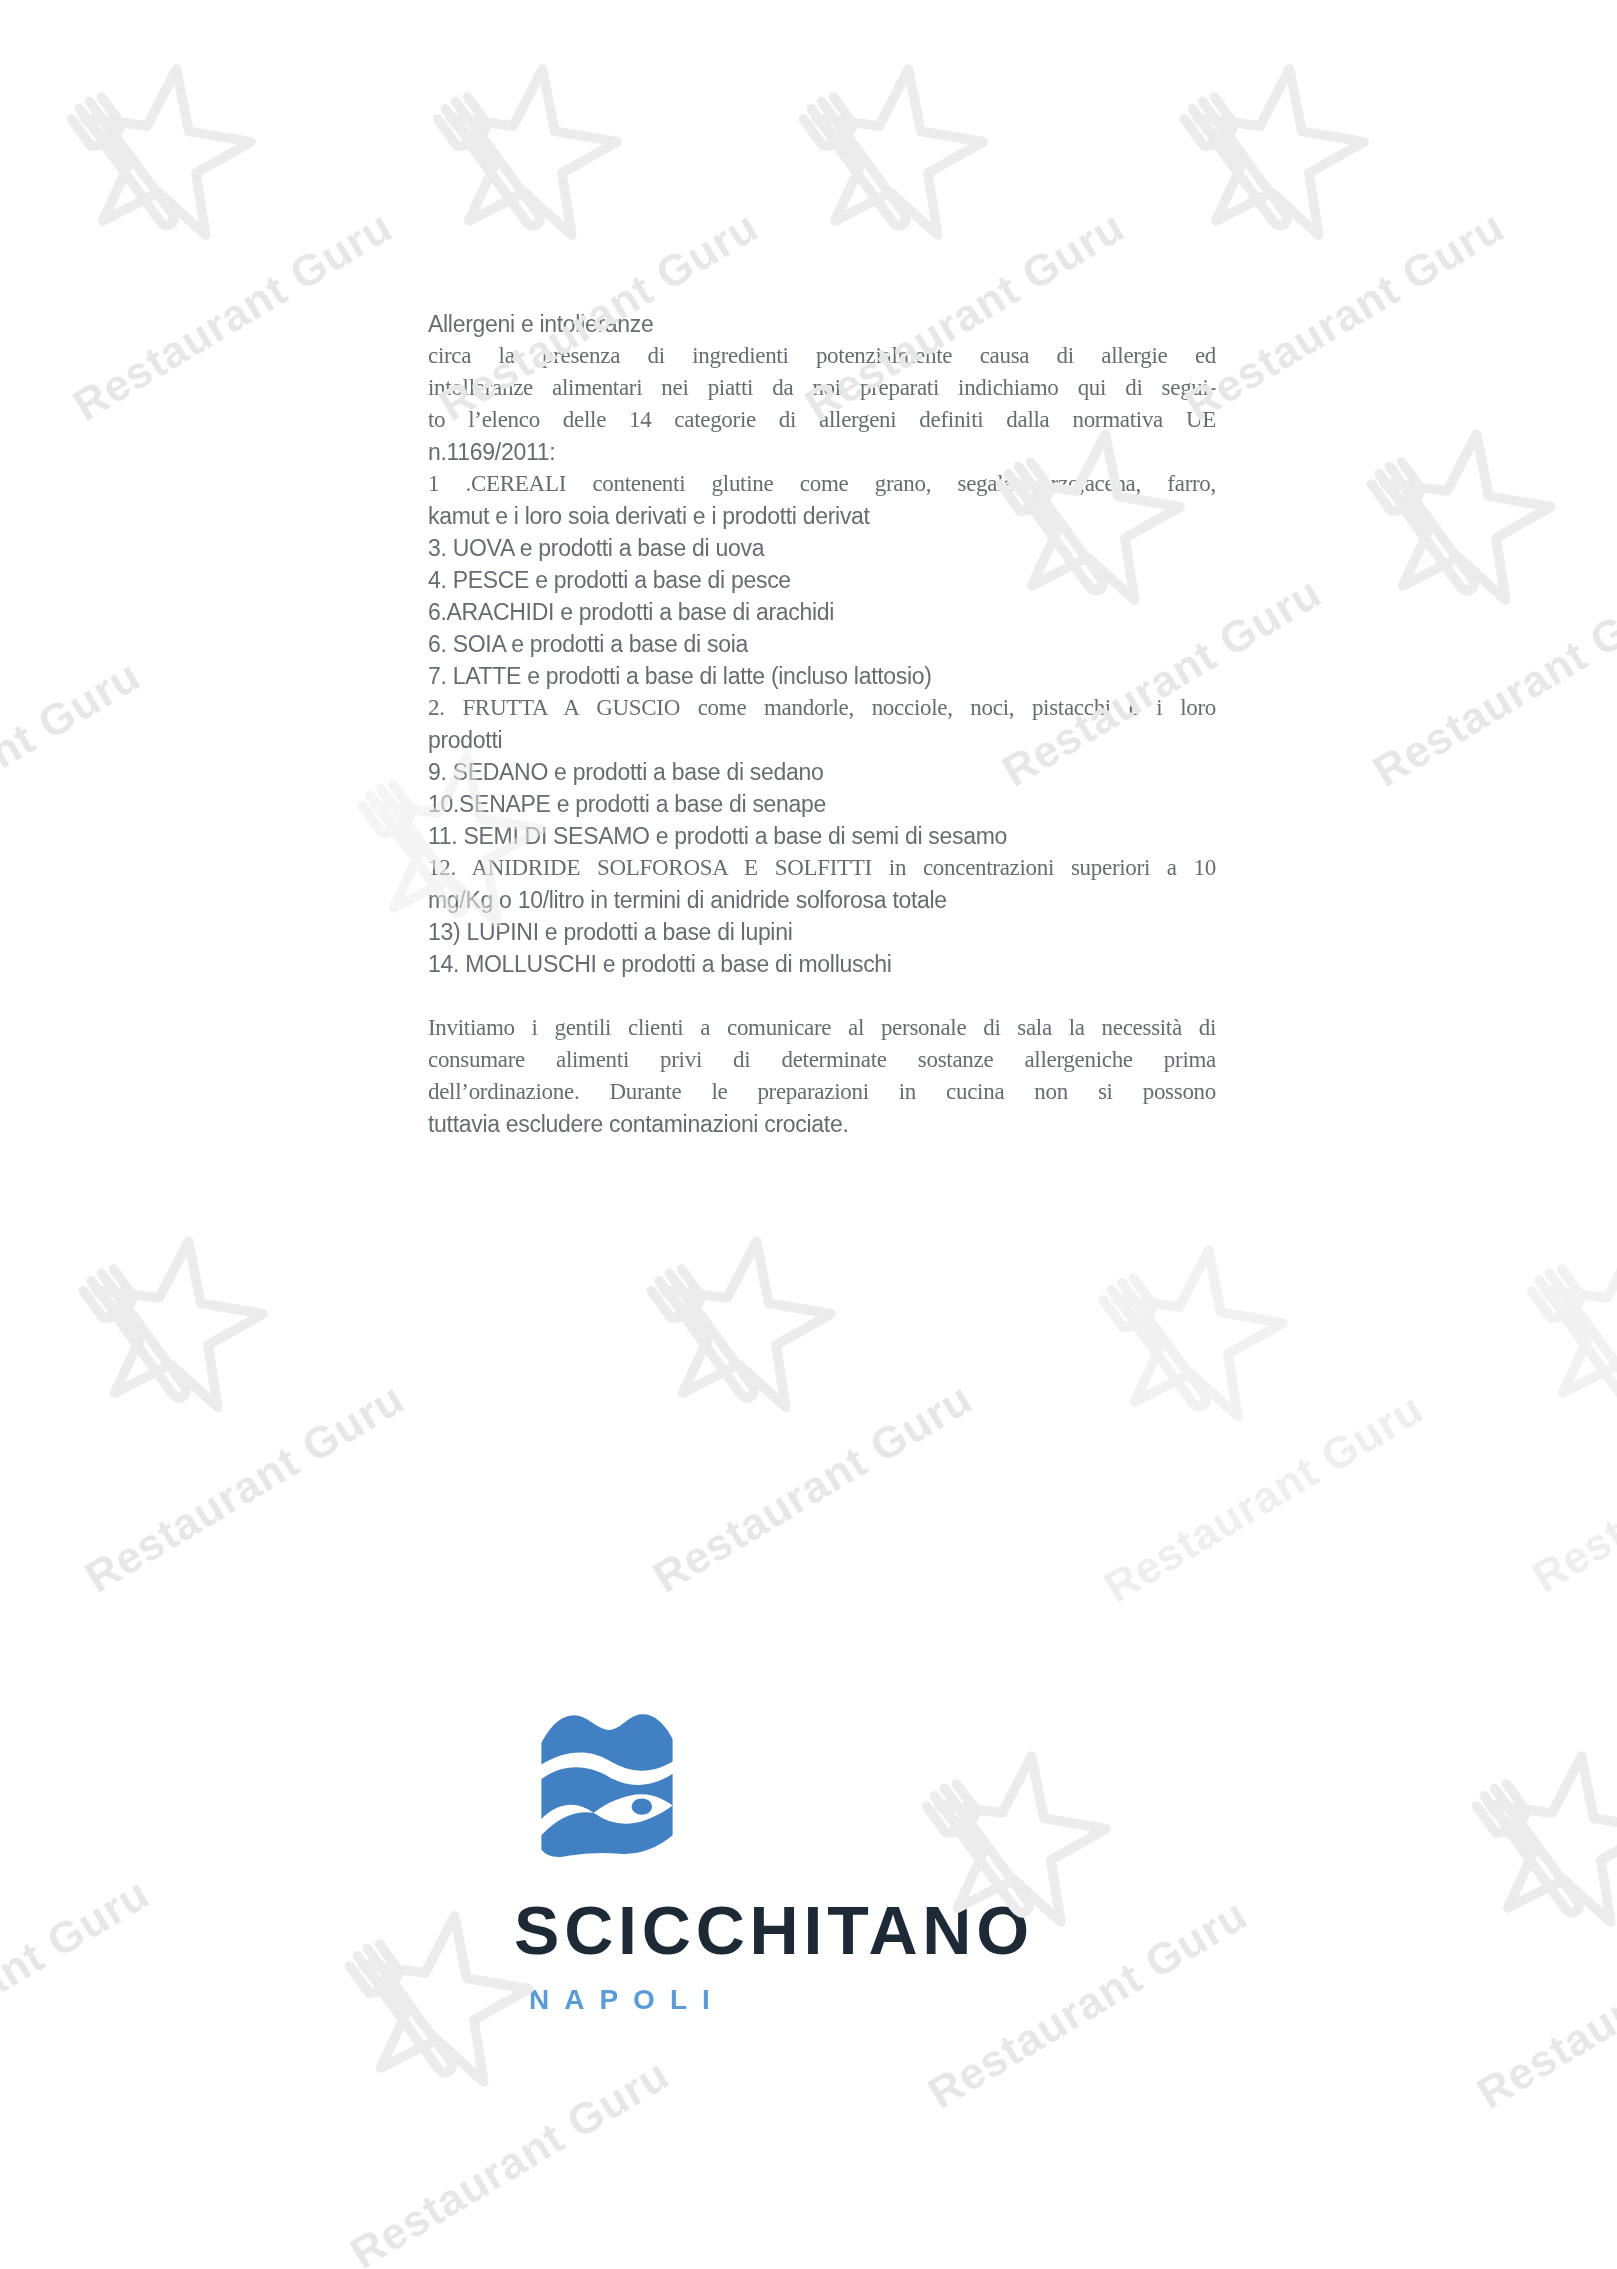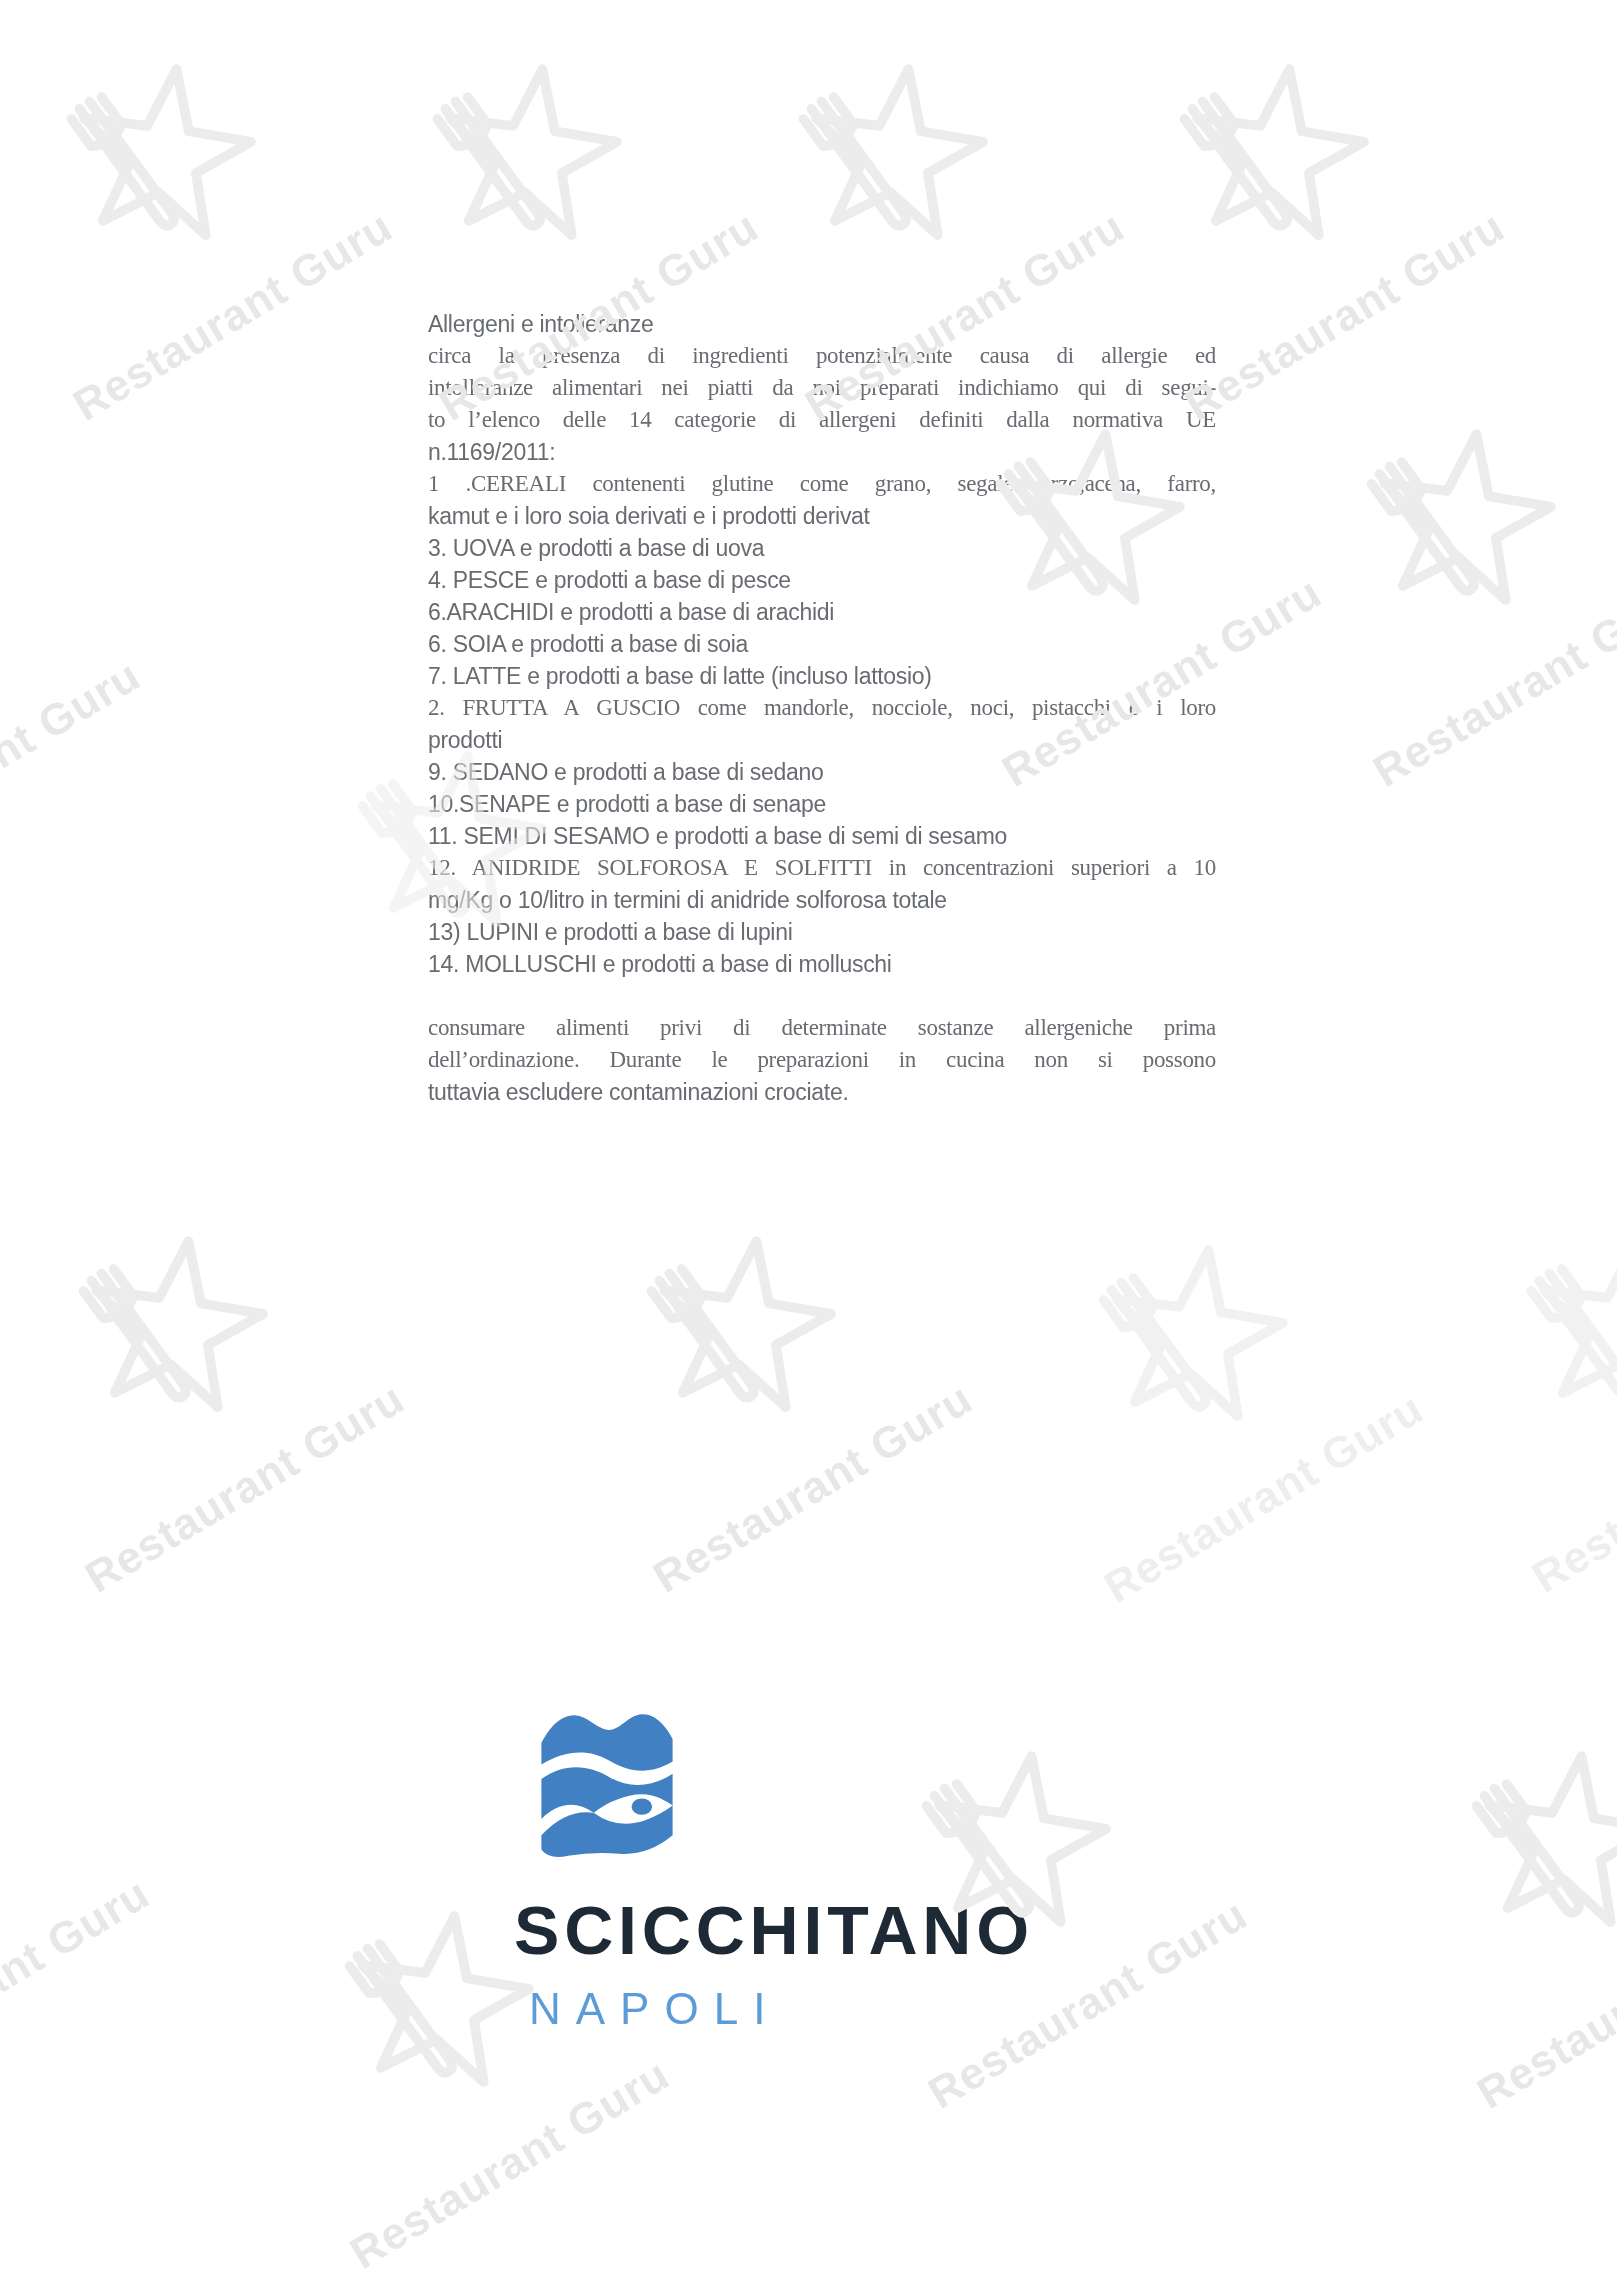--- a/index.html
+++ b/index.html
@@ -36,21 +36,21 @@
   }
   .logo-mark{width:186px;height:164px;}
   .logo-mark svg{width:100%;height:100%;display:block;}
   .logo-name{
     margin-top:27px;
     font-size:68px;font-weight:700;letter-spacing:4.8px;
     color:#1d2935;white-space:nowrap;
   }
   .logo-city{
     margin-top:15px;
-    font-size:44px;font-weight:400;letter-spacing:15px;text-indent:15px;
+    font-size:28px;font-weight:700;letter-spacing:15px;text-indent:15px;
     color:#5b9bd8;white-space:nowrap;
   }
 </style>
 </head>
 <body>
 
 <div class="text-block" id="text-block">
     <div class="text-line">Allergeni e intolleranze</div>
     <div class="text-line justify">circa la presenza di ingredienti potenzialmente causa di allergie ed</div>
     <div class="text-line justify">intolleranze alimentari nei piatti da noi preparati indichiamo qui di segui-</div>
@@ -66,20 +66,21 @@
     <div class="text-line justify">2. FRUTTA A GUSCIO come mandorle, nocciole, noci, pistacchi e i loro</div>
     <div class="text-line">prodotti</div>
     <div class="text-line">9. SEDANO e prodotti a base di sedano</div>
     <div class="text-line">10.SENAPE e prodotti a base di senape</div>
     <div class="text-line">11. SEMI DI SESAMO e prodotti a base di semi di sesamo</div>
     <div class="text-line justify">12. ANIDRIDE SOLFOROSA E SOLFITTI in concentrazioni superiori a 10</div>
     <div class="text-line">mg/Kg o 10/litro in termini di anidride solforosa totale</div>
     <div class="text-line">13) LUPINI e prodotti a base di lupini</div>
     <div class="text-line">14. MOLLUSCHI e prodotti a base di molluschi</div>
     <div class="text-line"></div>
+    <div class="text-line justify">Invitiamo i gentili clienti a comunicare al personale di sala la necessità di</div>
     <div class="text-line justify">consumare alimenti privi di determinate sostanze allergeniche prima</div>
     <div class="text-line justify">dell’ordinazione. Durante le preparazioni in cucina non si possono</div>
     <div class="text-line">tuttavia escludere contaminazioni crociate.</div>
   </div>
 
 <div class="logo">
   <div class="logo-mark">
     <svg viewBox="0 0 140 160">
       <g fill="#4180c2">
         <path d="M6,42 C12,30 22,16 36,15 C50,14 58,27 70,29 C82,31 90,15 104,14

